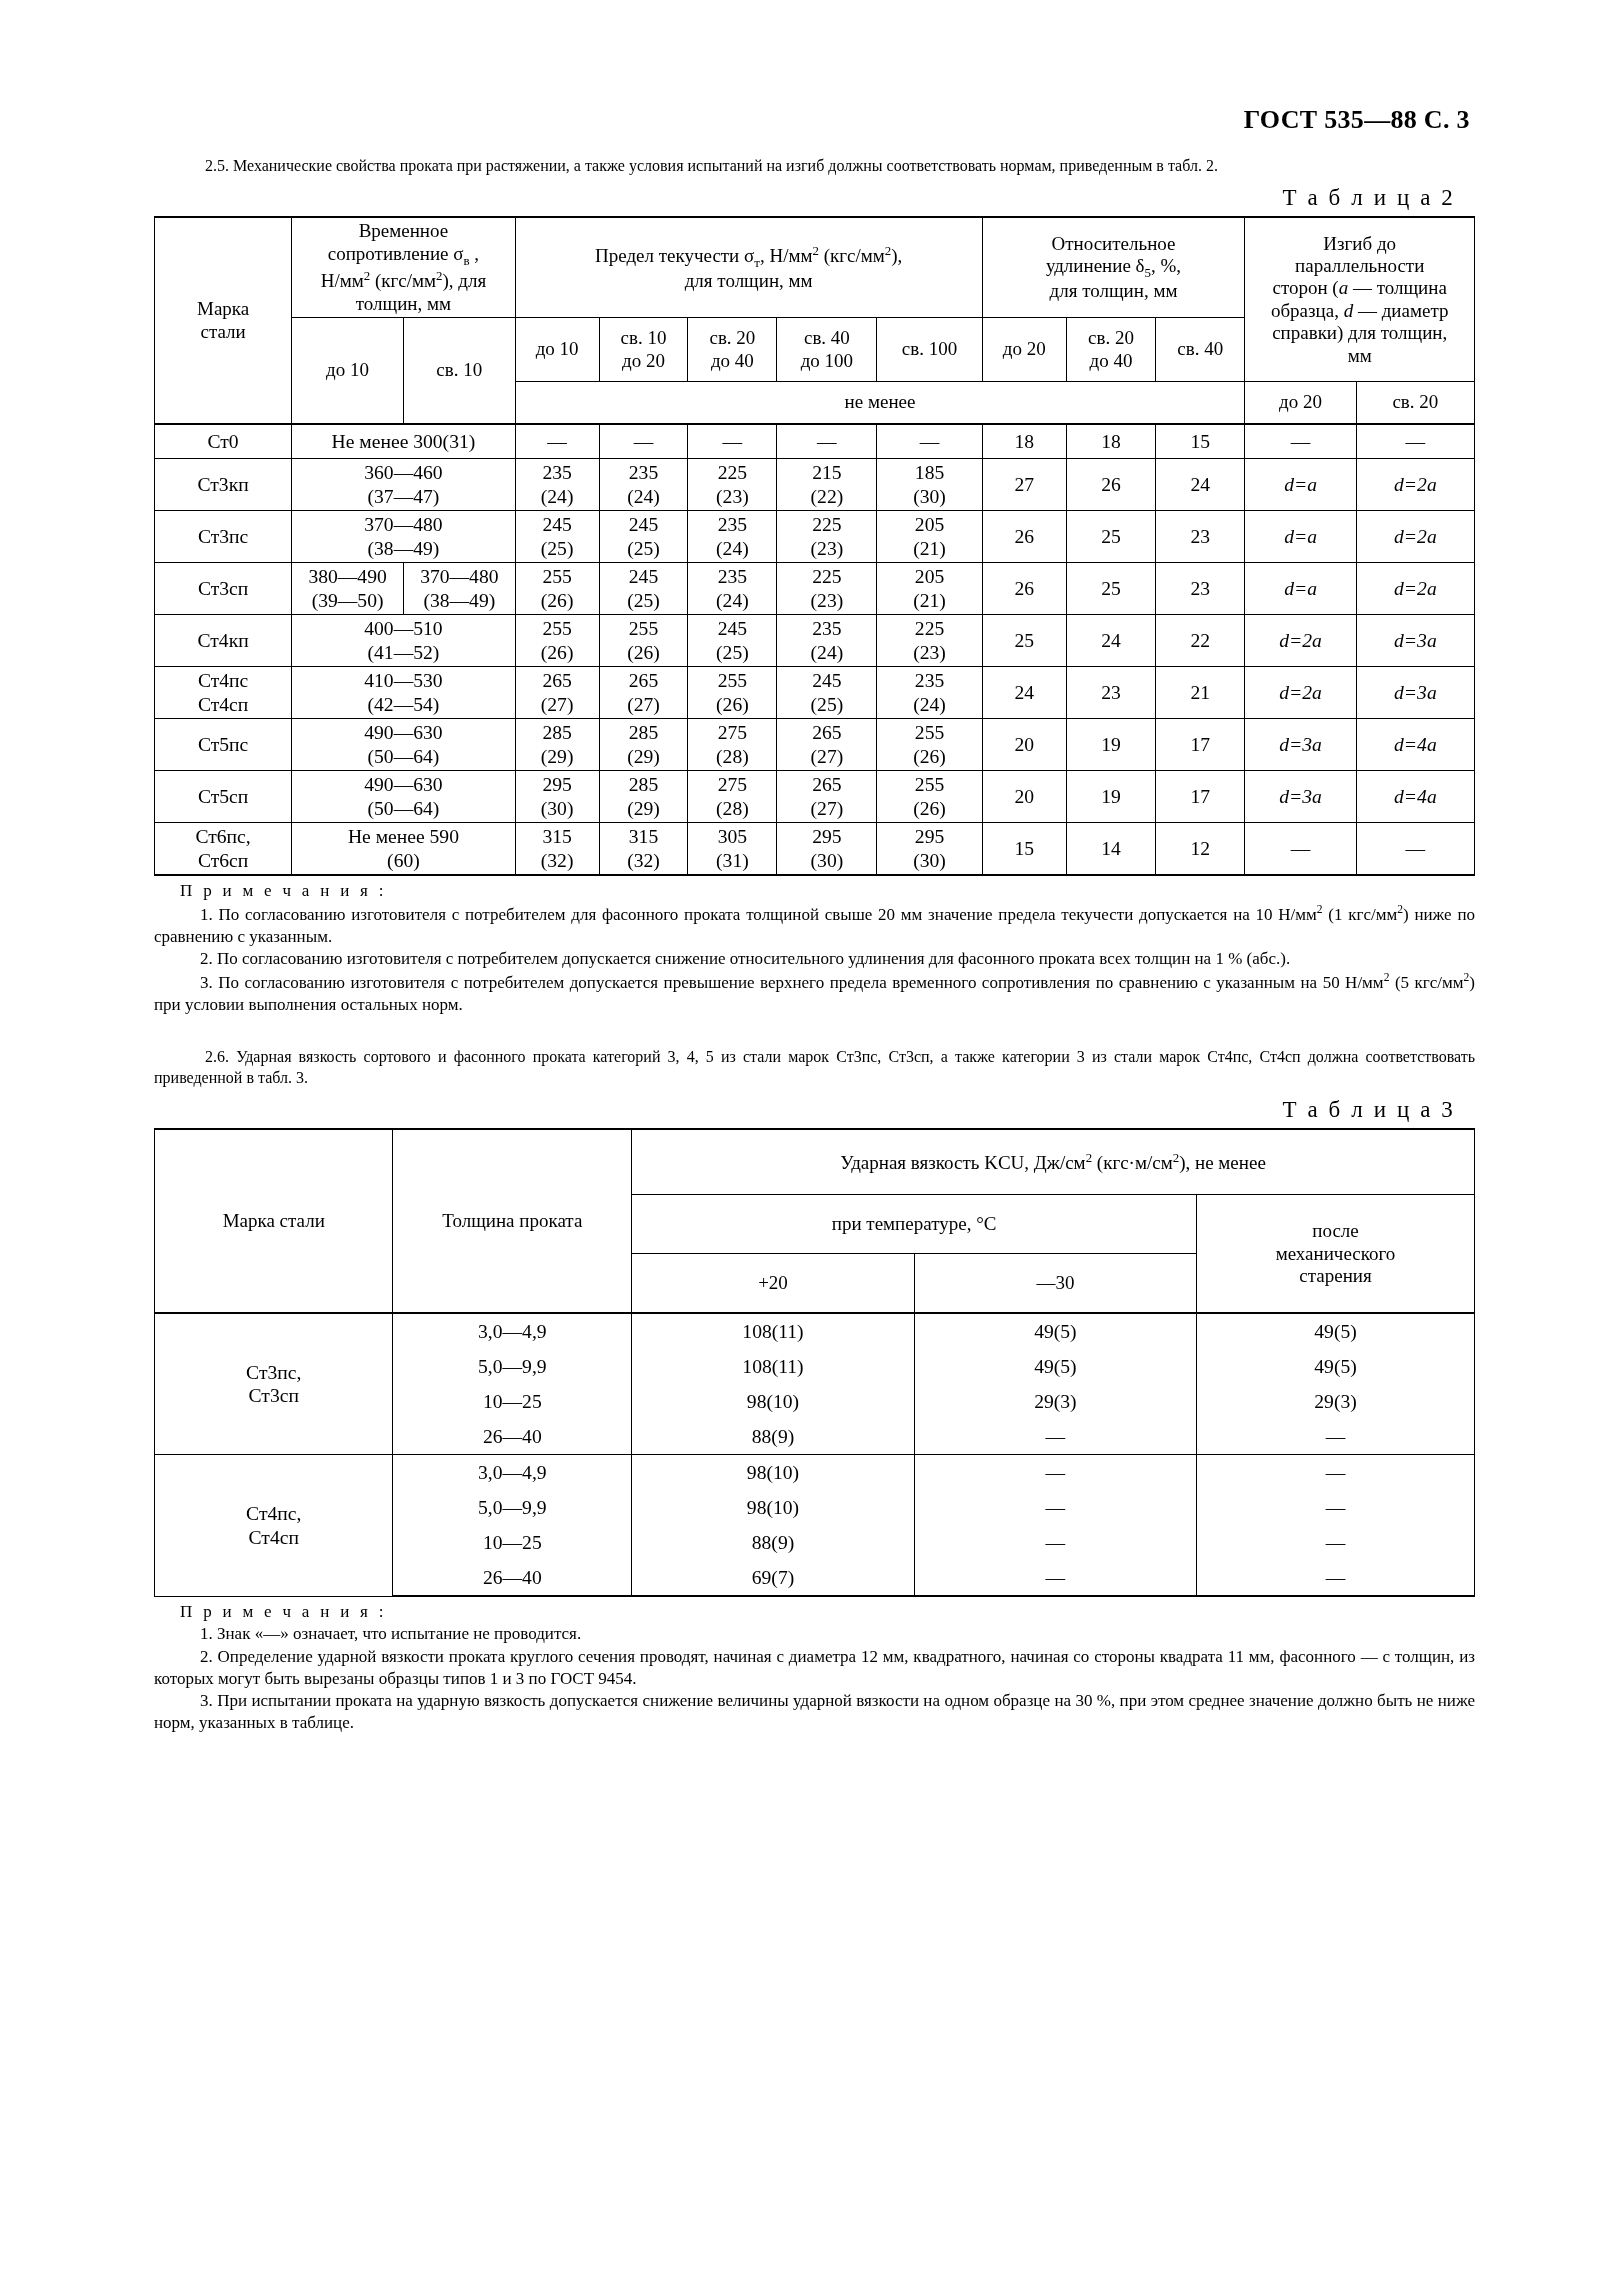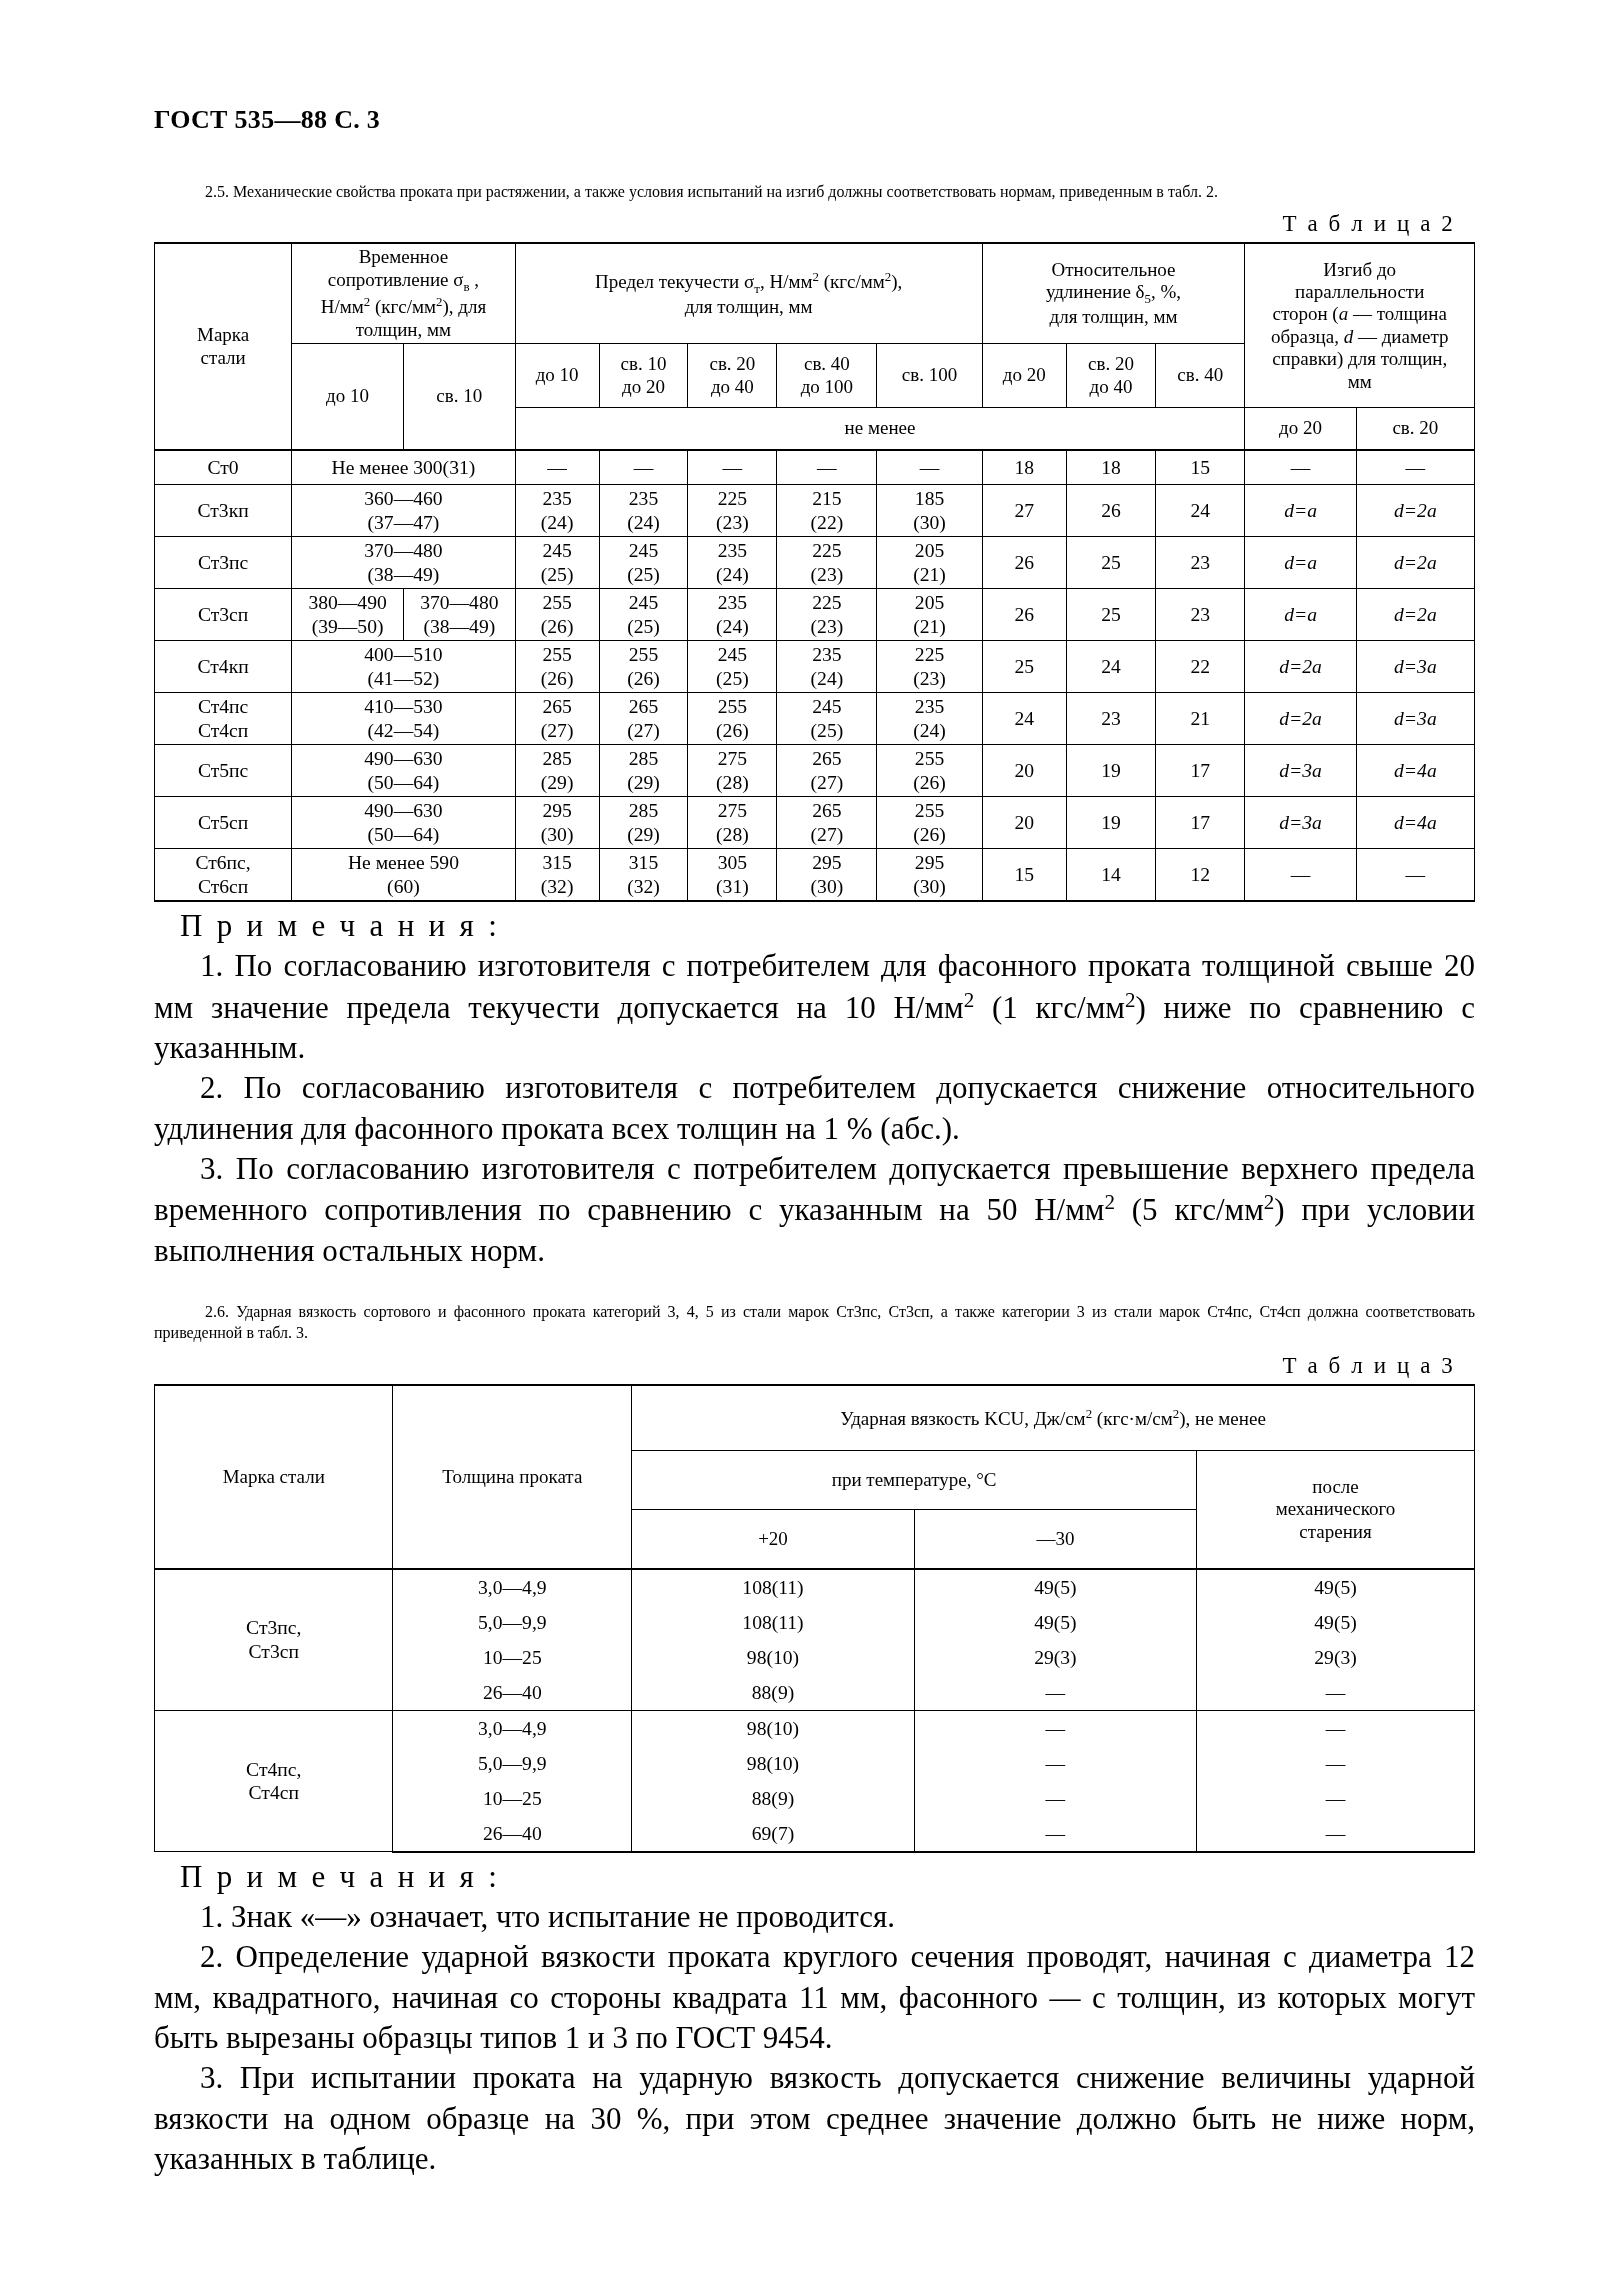--- a/index.html
+++ b/index.html
@@ -21,24 +21,25 @@
     height: 2295px;
     padding: 0;
   }
   .inner {
     position: absolute;
     left: 154px;
     top: 105px;
     width: 1321px;
   }
   .header {
+    text-align: right;
     font-size: 26px;
     font-weight: bold;
     letter-spacing: 0.3px;
-    margin-bottom: 46px;
+    margin-bottom: 20px;
     padding-right: 5.2px;
   }
   .para {
     font-size: 16px;
     line-height: 1.32;
     text-align: justify;
     text-justify: inter-word;
     margin: 0 0 3.9px 0;
   }
   .para.indent { text-indent: 51px; }
@@ -69,21 +70,21 @@
   .t2 td { height: 29px; }
   .nb-t { border-top: none !important; }
   .nb-b { border-bottom: none !important; }
   .outer-top { border-top: 2px solid #000 !important; }
   .outer-bottom { border-bottom: 2px solid #000 !important; }
   sub { font-size: 0.68em; vertical-align: sub; }
   sup { font-size: 0.68em; vertical-align: super; }
   .ital { font-style: italic; }
   .cellwrap { display: block; }
   .notes {
-    font-size: 31px;
+    font-size: 17px;
     line-height: 1.3;
     margin-top: 3.9px;
   }
   .notes .nhead {
     letter-spacing: 3.3px;
     margin-left: 26px;
   }
   .notes p {
     margin: 0;
     text-align: justify;

